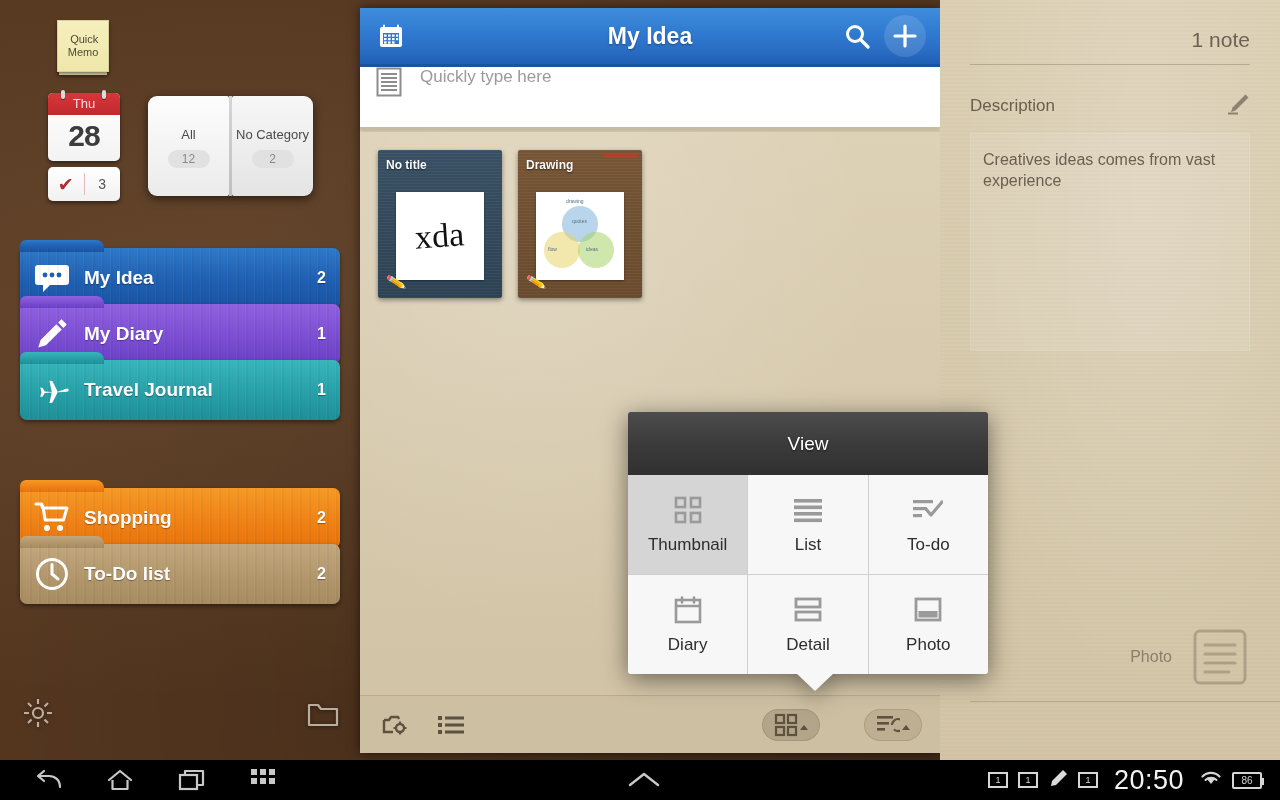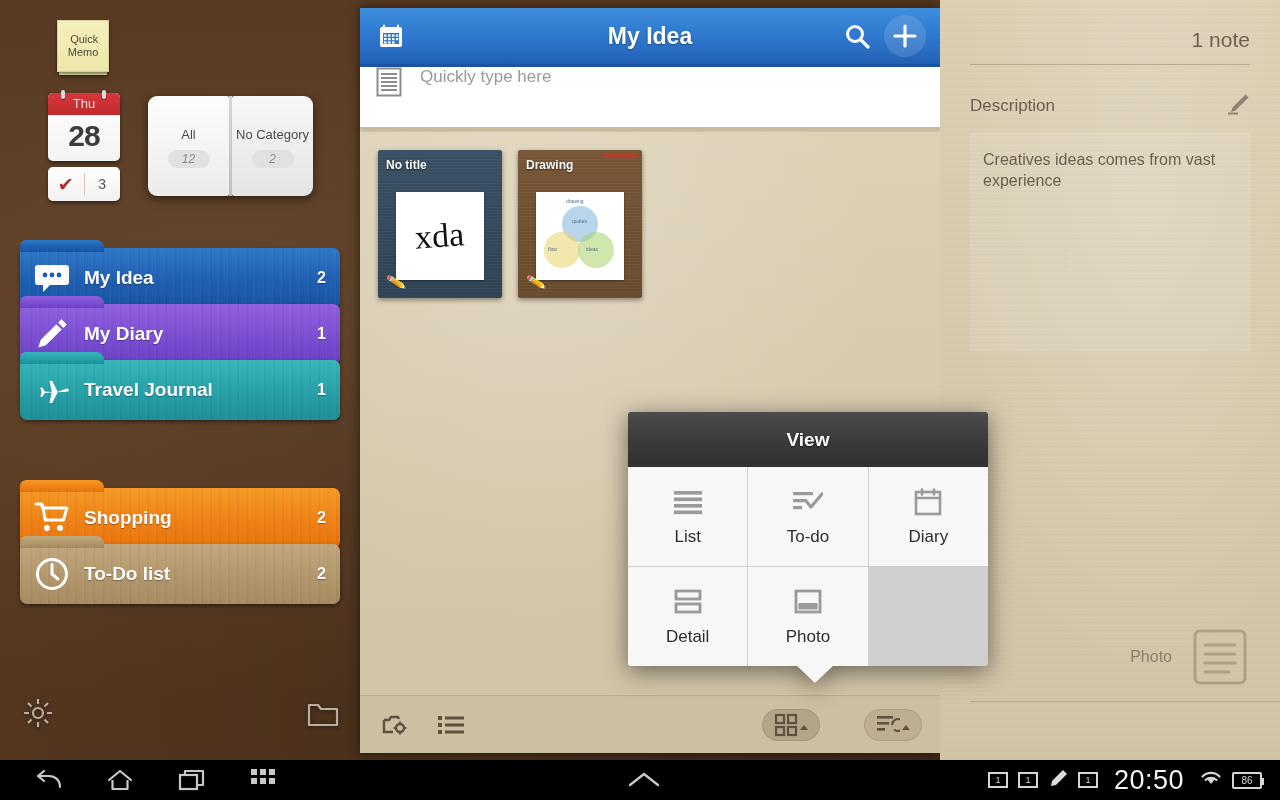--- a/index.html
+++ b/index.html
@@ -82,21 +82,21 @@
     display: flex; flex-direction: column; align-items: center; justify-content: center;
     gap: 8px; padding-top: 4px;
   }
   .book-page.left  { border-radius: 9px 2px 2px 9px; }
   .book-page.right { border-radius: 2px 9px 9px 2px;
                      background: linear-gradient(180deg,#f7f7f7 0%,#e4e4e4 100%); }
   .book-spine { width: 3px; background: linear-gradient(180deg,#d6d6d6,#bfbfbf); }
   .book-label { font-size: 13px; color: #4a4a4a; text-align: center; line-height: 1.12; }
   .book-count {
     min-width: 42px; padding: 2px 10px; border-radius: 9px;
-    background: #e1e1e1; color: #8a8a8a; font-size: 12px; text-align: center; font-style: italic;
+    background: #e1e1e1; color: #8a8a8a; font-size: 12px; text-align: center;
   }
 
   
   .folder-group { position: absolute; left: 20px; width: 320px; }
   #folder-group-1 { top: 248px; }
   #folder-group-2 { top: 488px; }
   .folder {
     position: relative; height: 60px; margin-top: -4px;
     display: flex; align-items: center; padding: 0 14px 0 0;
     color: #fff;
@@ -267,23 +267,23 @@
   #panel-bottom-rule { position:absolute; left:30px; right:0; bottom:58px; height:1px;
                        background: rgba(110,95,70,.28); }
 
   
   #view-popup {
     position: absolute; left: 628px; top: 412px; width: 360px;
     filter: drop-shadow(0 5px 12px rgba(0,0,0,0.5));
     z-index: 50;
   }
   #view-popup-header {
-    height: 55px; border-radius: 3px 3px 0 0;
+    height: 63px; border-radius: 3px 3px 0 0;
     background: linear-gradient(180deg,#4c4c4c 0%,#3a3a3a 55%,#303030 100%);
-    color:#fff; font-size:19px; font-weight:bold;
+    color:#fff; font-size:19px; font-weight:normal;
     display:flex; align-items:center; justify-content:center;
     text-shadow: 0 1px 2px rgba(0,0,0,.6);
   }
   #view-grid {
     display:grid; grid-template-columns: repeat(3, 1fr);
     background:#cfcfcf; gap:1px; border-radius: 0 0 3px 3px; overflow:hidden;
   }
   .view-item {
     background:#f7f7f7; height: 99px;
     display:flex; flex-direction:column; align-items:center; justify-content:center; gap:10px;
@@ -595,20 +595,33 @@
         </svg>
       </div>
     </div>
     <div id="panel-bottom-rule"></div>
   </div>
 
   <div id="view-popup">
     <div id="view-popup-header">View</div>
     <div id="view-grid">
 
+      <div class="view-item selected">
+        <div class="vicon">
+          <svg width="28" height="28" viewBox="0 0 28 28">
+            <g fill="none" stroke="#9a9a9a" stroke-width="2.6">
+              <rect x="2" y="2" width="9" height="9"></rect>
+                <rect x="17" y="2" width="9" height="9"></rect>
+              <rect x="2" y="17" width="9" height="9"></rect>
+                <rect x="17" y="17" width="9" height="9"></rect>
+              </g>
+          </svg>
+        </div>
+        <div class="vlabel">Thumbnail</div>
+      </div>
 
       <div class="view-item">
         <div class="vicon">
           <svg width="30" height="26" viewBox="0 0 30 26">
             <g fill="#9a9a9a">
                 <rect x="1" y="2" width="28" height="3.6"></rect>
                 <rect x="1" y="8.5" width="28" height="3.6"></rect>
               <rect x="1" y="15" width="28" height="3.6"></rect>
                 <rect x="1" y="21.5" width="28" height="3.6"></rect>
               </g>

